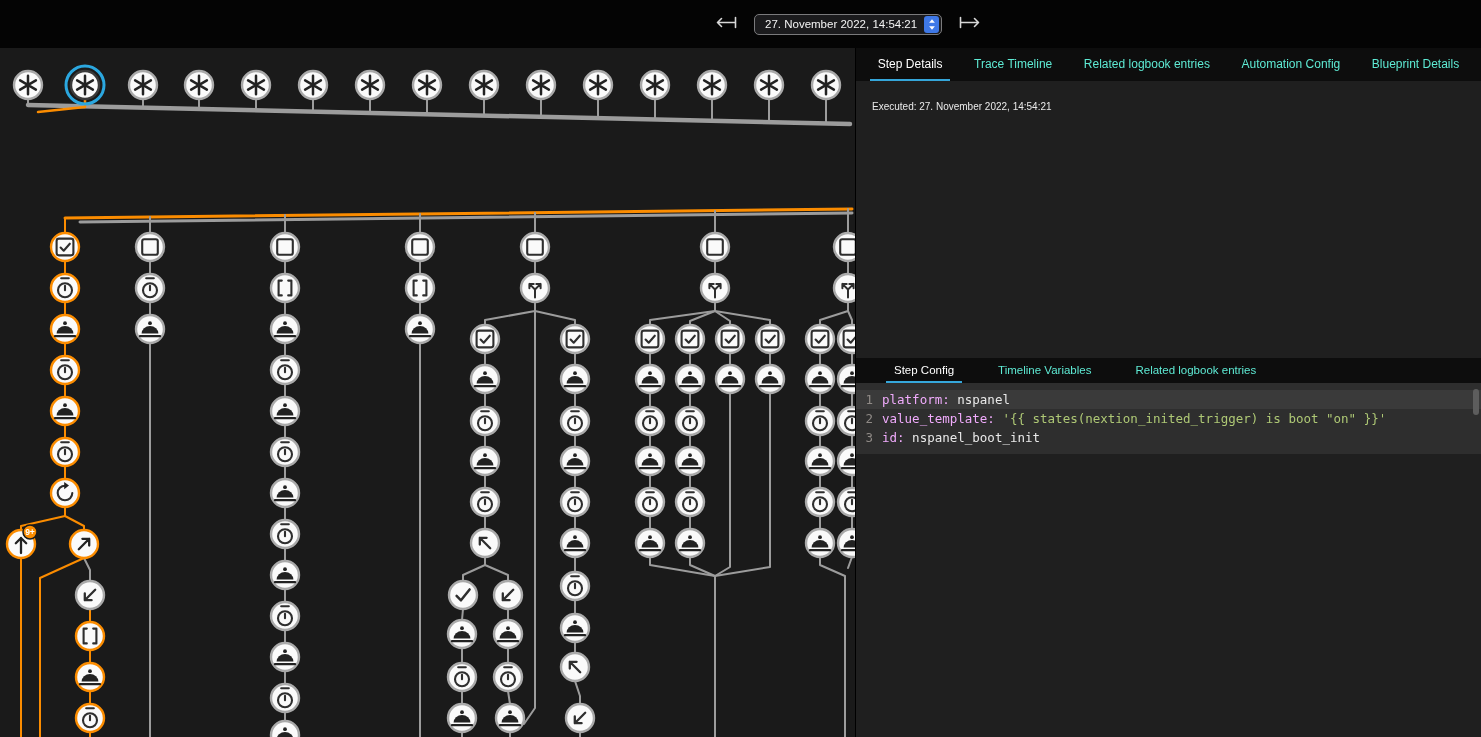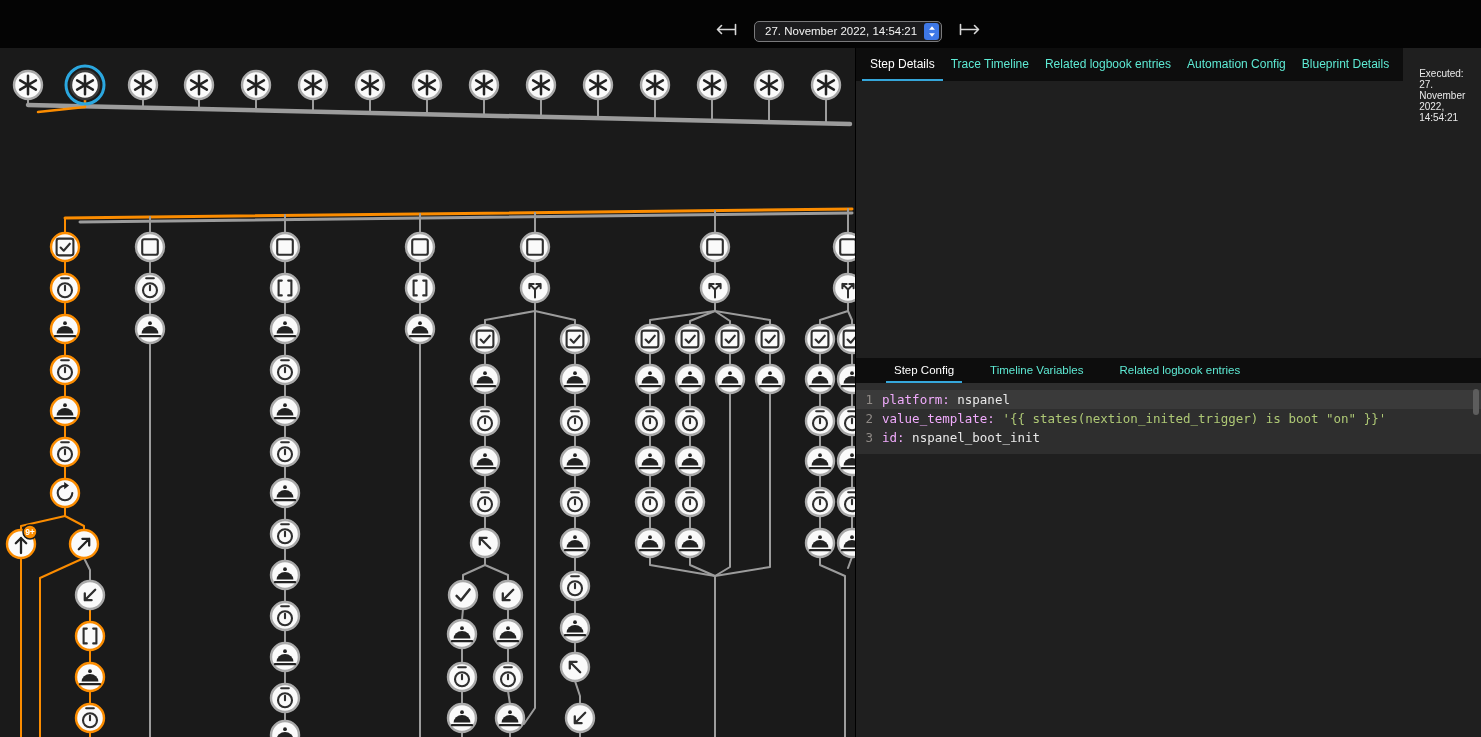--- a/index.html
+++ b/index.html
@@ -1,46 +1,46 @@
 <!DOCTYPE html>
 <html><head>
 <meta charset="utf-8">
 <style>
   * { box-sizing: border-box; }
   html, body { margin: 0; padding: 0; width: 1481px; height: 737px; overflow: hidden;
     background: #1e1e1e; font-family: "Liberation Sans", sans-serif; color: #e8e8e8; }
 
   
   .topbar { position: relative; height: 48px; background: #040404; }
-  .trace-nav { position: absolute; left: 712px; top: 7px; height: 48px;
+  .trace-nav { position: absolute; left: 712px; top: 0; height: 48px;
     display: flex; align-items: center; gap: 14px; }
   .nav-arrow { background: transparent; border: none; padding: 2px; cursor: pointer;
     display: flex; align-items: center; }
   .date-select { display: flex; align-items: center; gap: 7px; height: 21px;
     background: #1b1b1d; border: 1px solid #7a7a7c; border-radius: 5px;
     padding: 1px 2px 1px 10px; font-size: 11.5px; color: #f4f4f4; cursor: pointer; white-space: nowrap; }
   .stepper { width: 15px; height: 17px; background: #3e78e7; border-radius: 3px;
     display: flex; align-items: center; justify-content: center; }
 
   
   .main { display: flex; height: 689px; }
   .graph-panel { width: 855px; height: 689px; background: #1a1a1a; position: relative; overflow: hidden; }
   .graph-panel svg { display: block; }
   .right-panel { width: 626px; display: flex; flex-direction: column; background: #1f1f1f; border-left: 1px solid #000; }
 
   
   .tabbar { background: #0d0d0d; display: flex; align-items: stretch; }
   .tabbar.top { height: 33px; justify-content: space-around; padding: 0 6px; }
-  .tabbar.bottom { height: 25px; justify-content: flex-start; gap: 20px; padding: 0 30px; }
+  .tabbar.bottom { height: 25px; justify-content: flex-start; gap: 28px; padding: 0 30px; }
   .tab { display: flex; align-items: center; padding: 0 8px; font-size: 12px;
     color: #5eead4; border-bottom: 2px solid transparent; cursor: pointer; white-space: nowrap; }
   .tabbar.bottom .tab { font-size: 11.5px; }
   .tab.active { color: #ffffff; border-bottom-color: #35a6da; }
 
-  .detail-section { height: 310px; display: flex; flex-direction: row; }
+  .detail-section { height: 310px; display: flex; flex-direction: column; }
   .detail-content { padding: 20px 16px; font-size: 10px; color: #eaeaea; }
 
   .config-section { flex: 1; display: flex; flex-direction: column; }
 
   
   .code-editor { background: #2e2e2e; padding: 7px 0; position: relative;
     font-family: "DejaVu Sans Mono", monospace; font-size: 12.5px; line-height: 19px; }
   .line { display: flex; white-space: pre; }
   .line.active { background: #3a3a3a; }
   .ln { width: 26px; text-align: right; padding-right: 9px; color: #8f8a86; flex-shrink: 0; }

